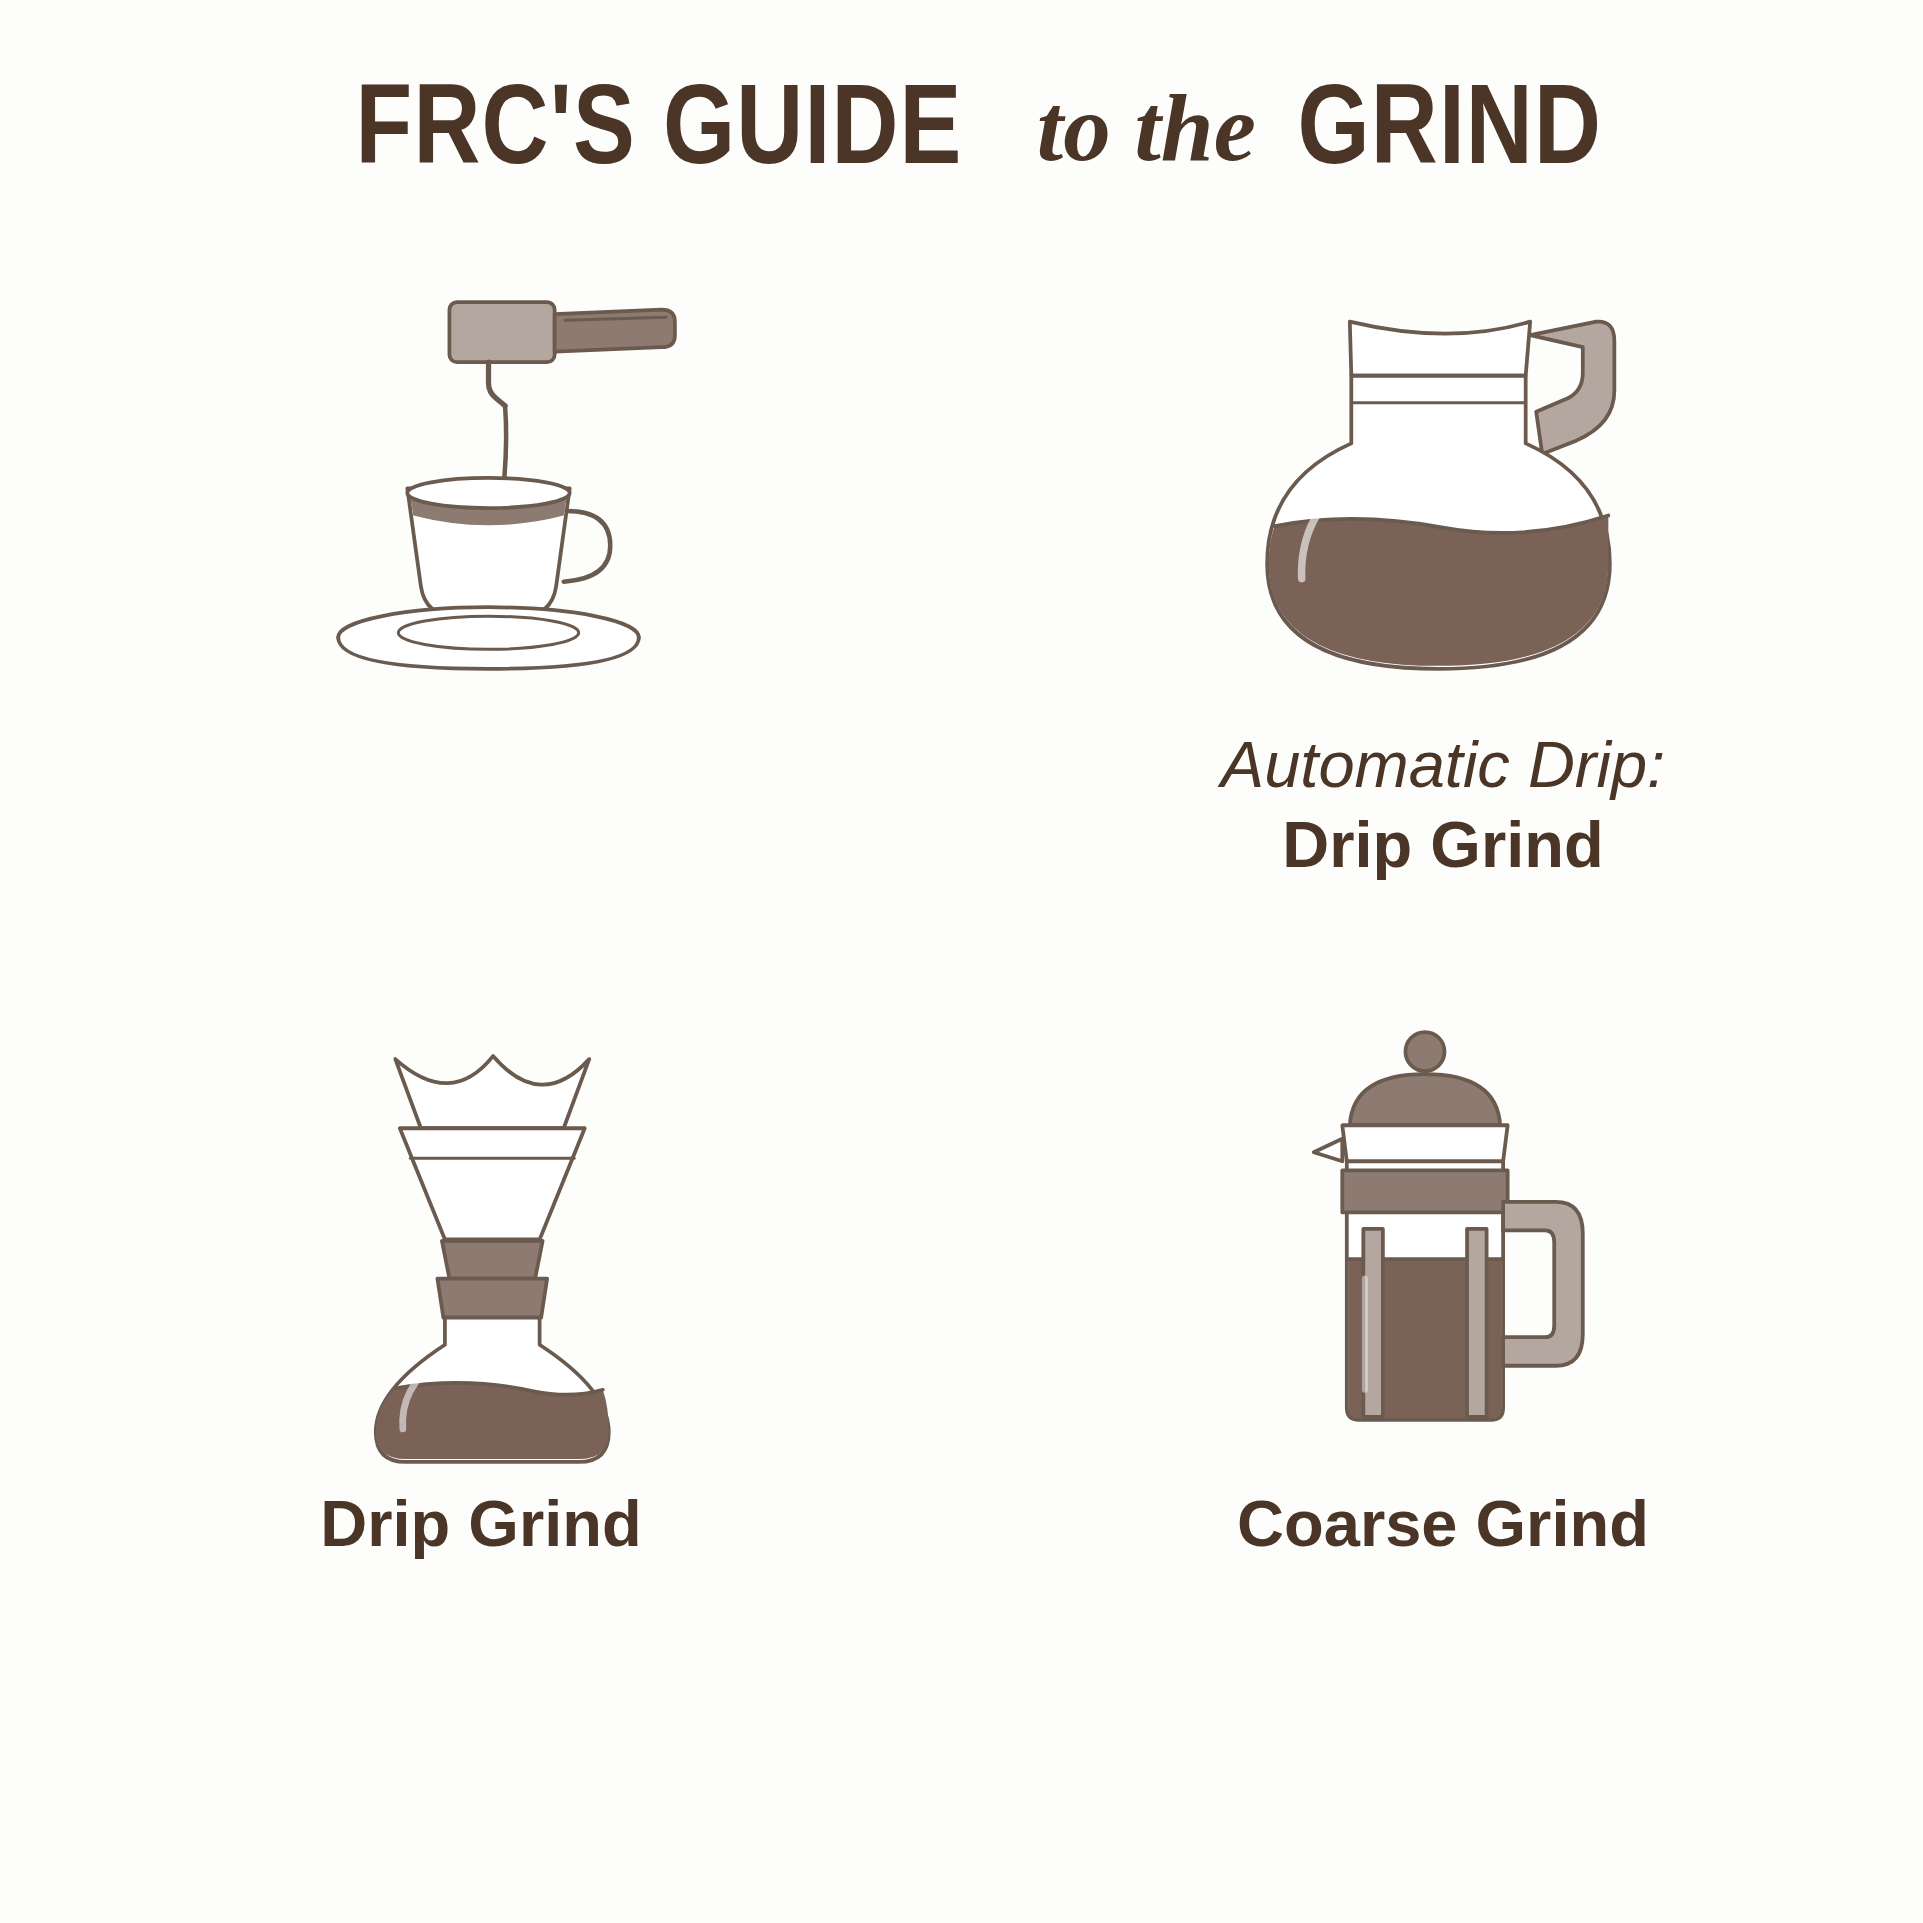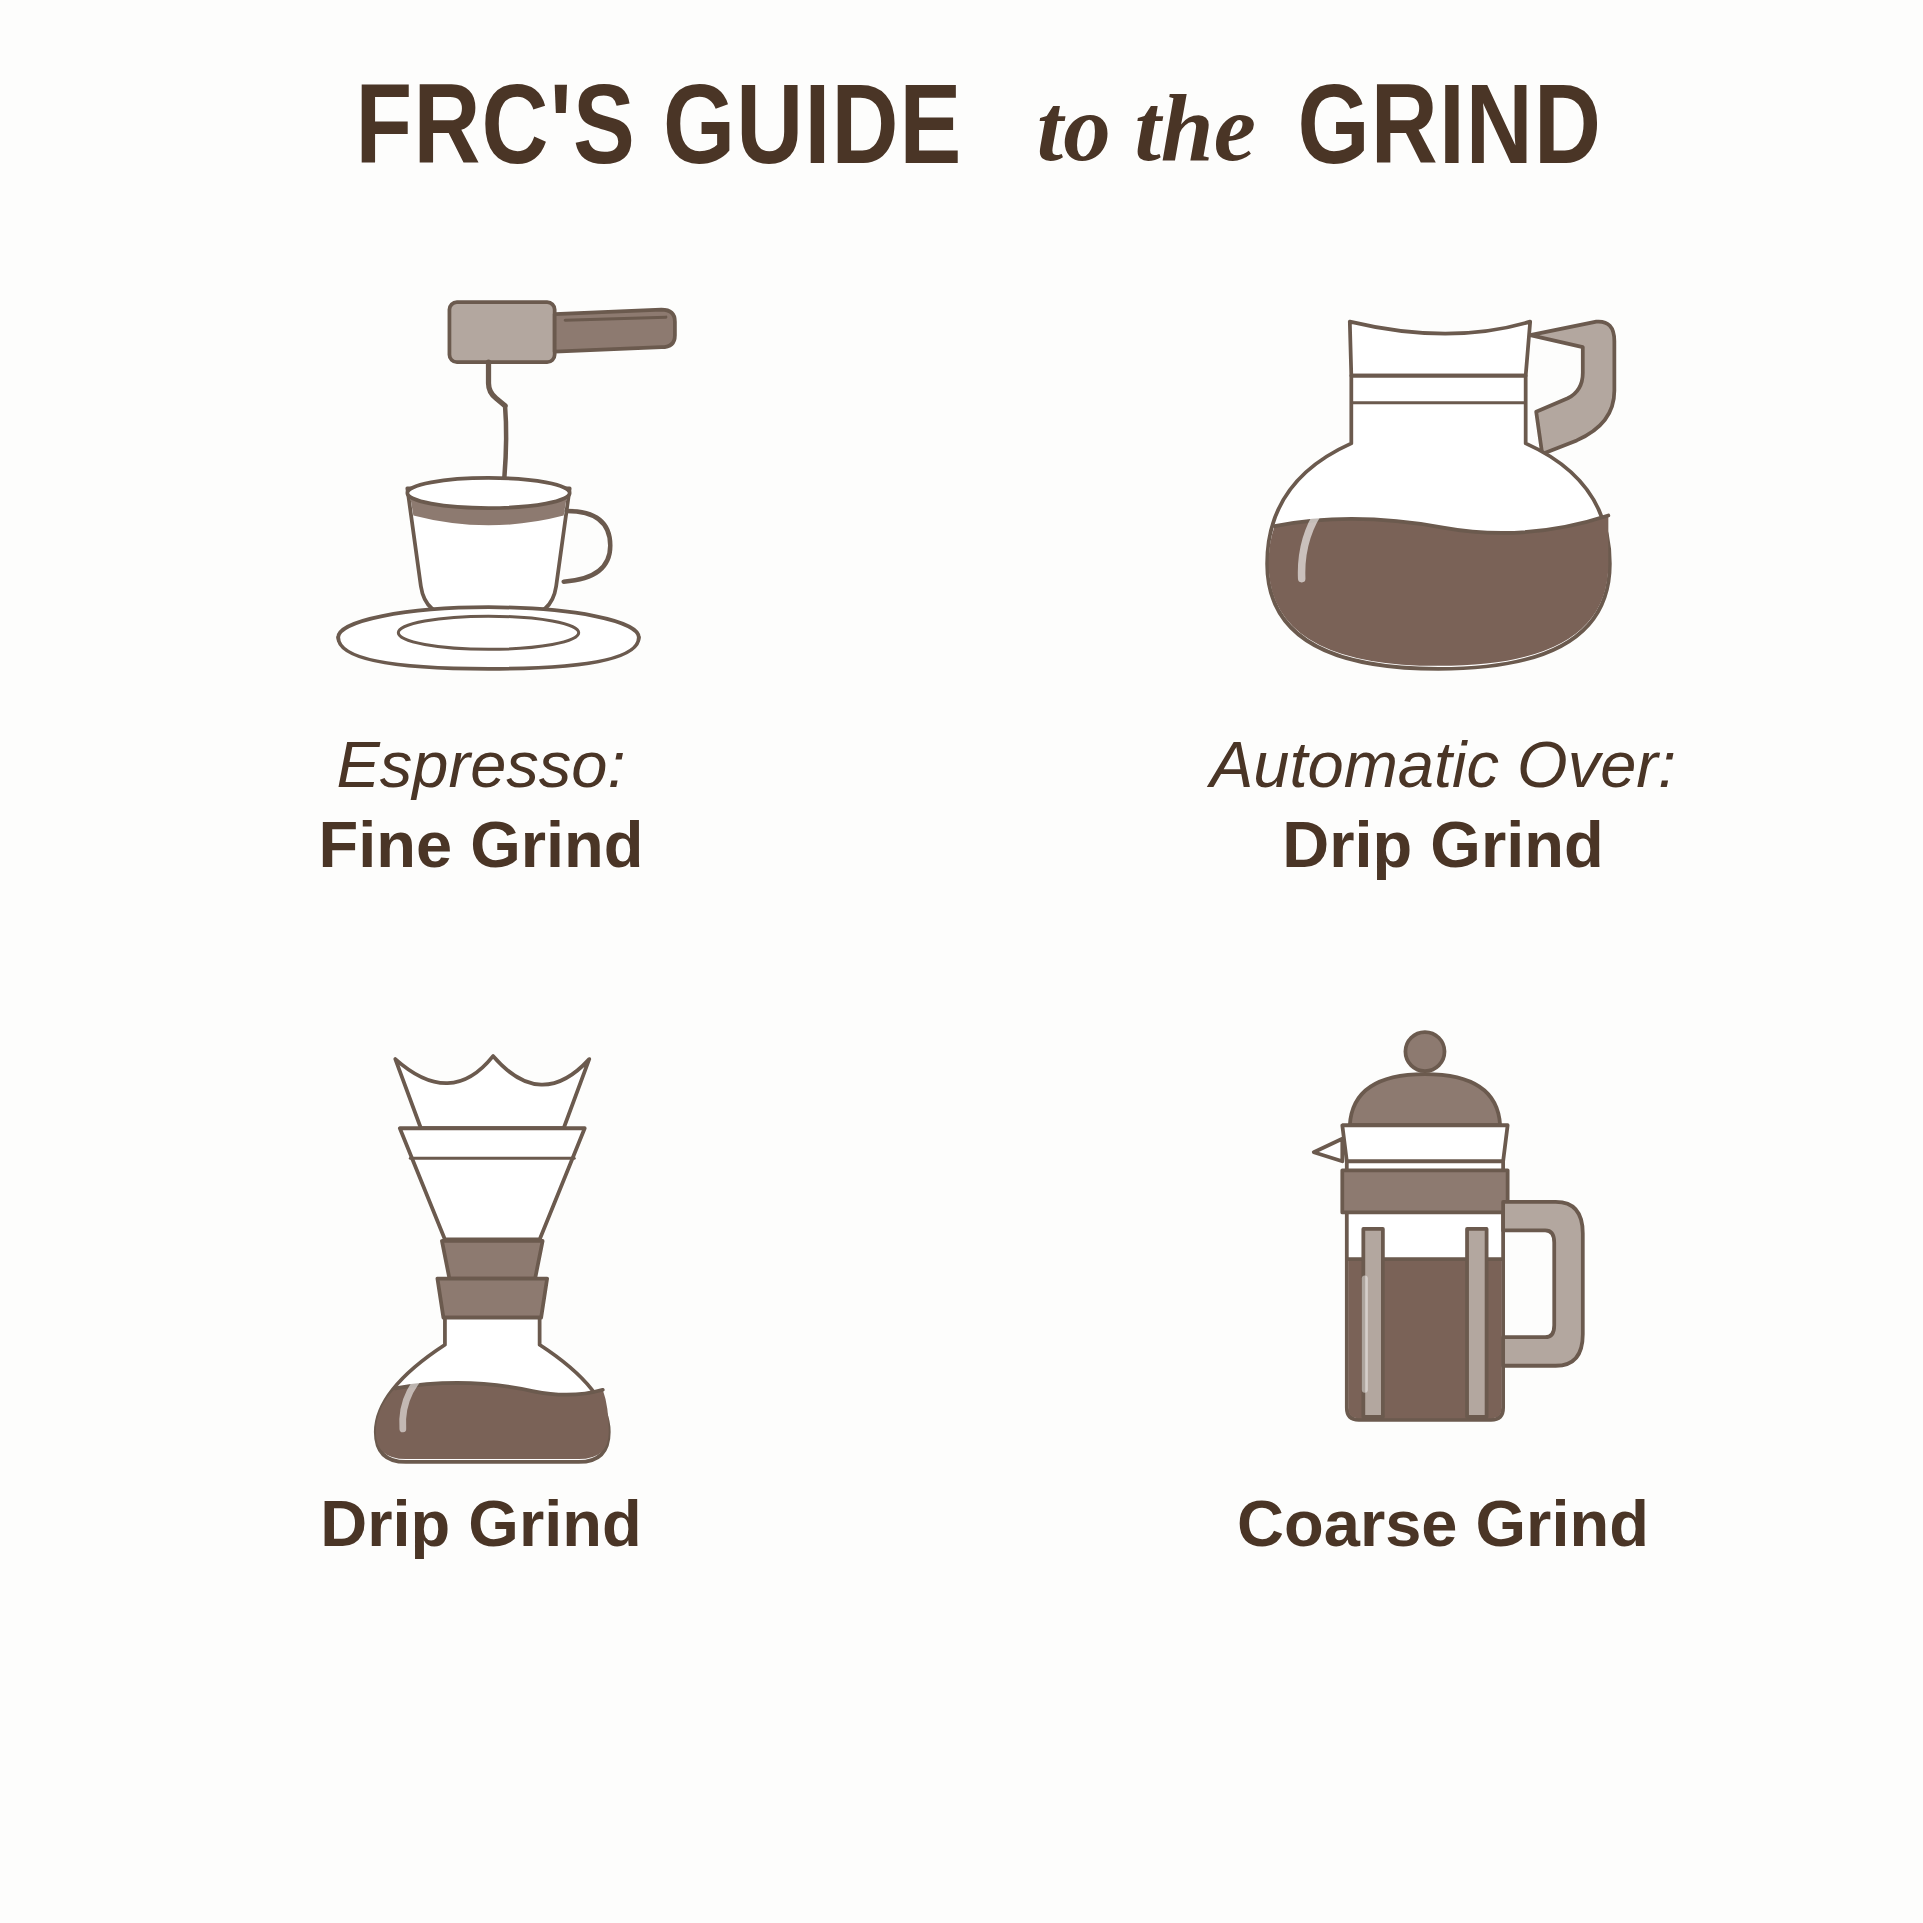--- a/index.html
+++ b/index.html
@@ -142,24 +142,20 @@
             <ellipse cx="330" cy="306" rx="108" ry="20" fill="#ffffff" stroke="#6b5a4e"></ellipse>
 
             <path d="M434 330 Q492 330 492 376 Q492 420 430 424" fill="none" stroke="#6b5a4e" stroke-width="6"></path>
 
             <ellipse cx="330" cy="498" rx="200" ry="40" fill="#ffffff" stroke="#6b5a4e"></ellipse>
             <path d="M130 498 Q130 540 330 540 Q530 540 530 498" fill="#ffffff" stroke="#6b5a4e"></path>
             <ellipse cx="330" cy="492" rx="120" ry="22" fill="none" stroke="#6b5a4e" stroke-width="4"></ellipse>
           </g>
         </svg>
       </div>
-      <div class="caption">
-        <span class="line1">Espresso:</span>
-        <span class="line2">Fine Grind</span>
-      </div>
     </div>
 
     <div class="cell cell-1">
       <div class="art">
         <svg viewBox="0 0 640 620" xmlns="http://www.w3.org/2000/svg">
           <g fill="none" stroke="#6b5a4e" stroke-width="5" stroke-linejoin="round" stroke-linecap="round">
 
             <path d="M196 78 L198 150 L430 150 L436 78 Q330 110 196 78 Z" fill="#ffffff" stroke="#6b5a4e"></path>
 
             <path d="M436 96 L524 78 Q548 76 548 104 L548 170 Q548 214 498 236 L452 254 L444 198 L486 180 Q506 170 506 146 L506 112 Z" fill="#b3a79f" stroke="#6b5a4e"></path>
@@ -168,21 +164,21 @@
 
             <path d="M96 350 Q200 330 320 352 Q430 372 540 336 L540 400 Q540 536 314 536 Q88 536 88 400 Q88 372 96 350 Z" fill="#7a6257" stroke="none"></path>
             <path d="M96 350 Q200 330 320 352 Q430 372 540 336" fill="none" stroke="#6b5a4e" stroke-width="5"></path>
 
             <path d="M132 420 Q128 330 212 276" fill="none" stroke="#ffffff" stroke-width="10" opacity="0.6"></path>
             <line x1="200" y1="186" x2="428" y2="186" stroke="#6b5a4e" stroke-width="4"></line>
           </g>
         </svg>
       </div>
       <div class="caption">
-        <span class="line1">Automatic Over:</span>
+        <span class="line1">Automatic Drip:</span>
         <span class="line2">Drip Grind</span>
       </div>
     </div>
 
     <div class="cell cell-2">
       <div class="art">
         <svg viewBox="0 0 640 620" xmlns="http://www.w3.org/2000/svg">
           <g fill="none" stroke="#6b5a4e" stroke-width="5" stroke-linejoin="round" stroke-linecap="round">
 
             <path d="M206 60 L240 152 L430 152 L464 60 Q400 130 336 56 Q280 126 206 60 Z" fill="#ffffff" stroke="#6b5a4e"></path>

